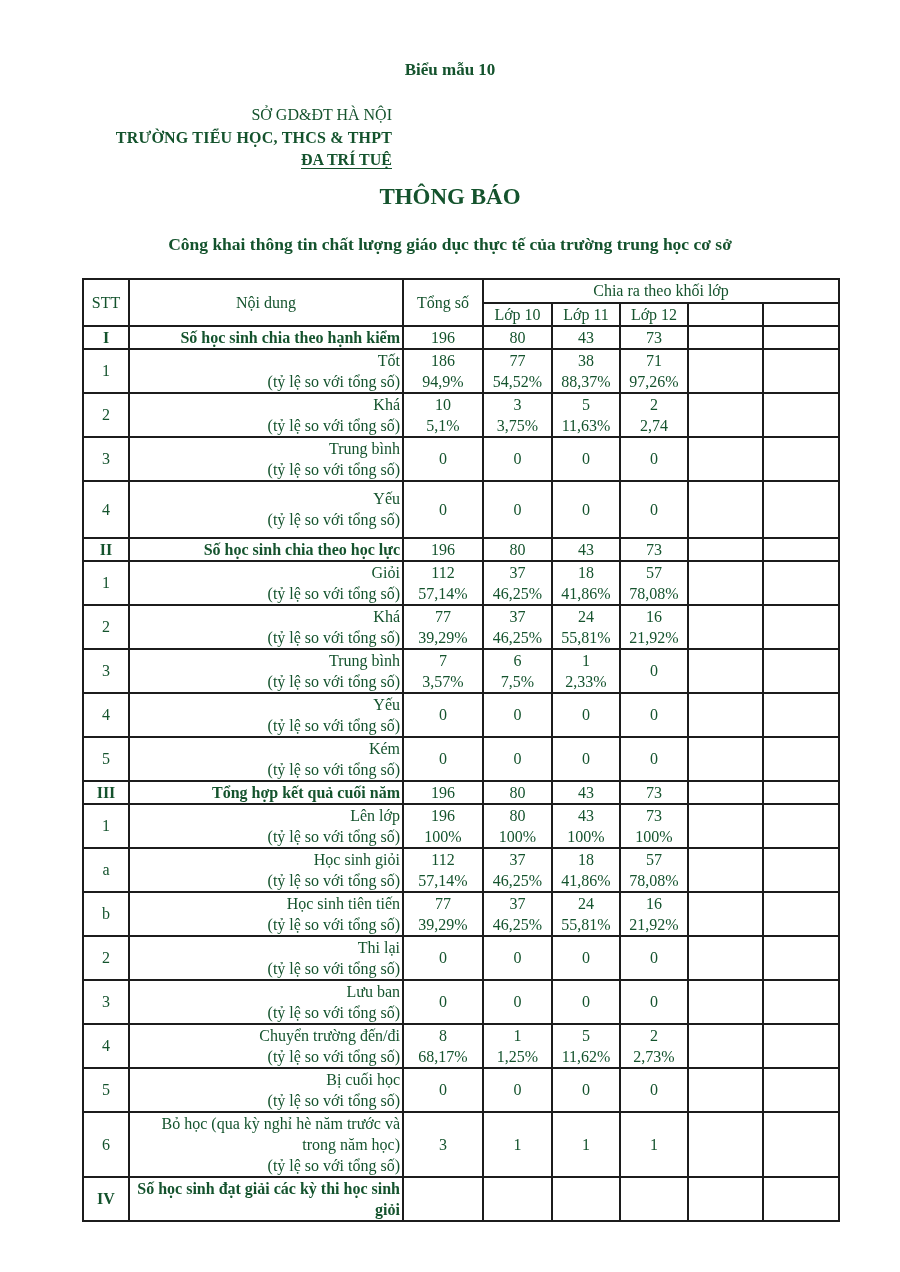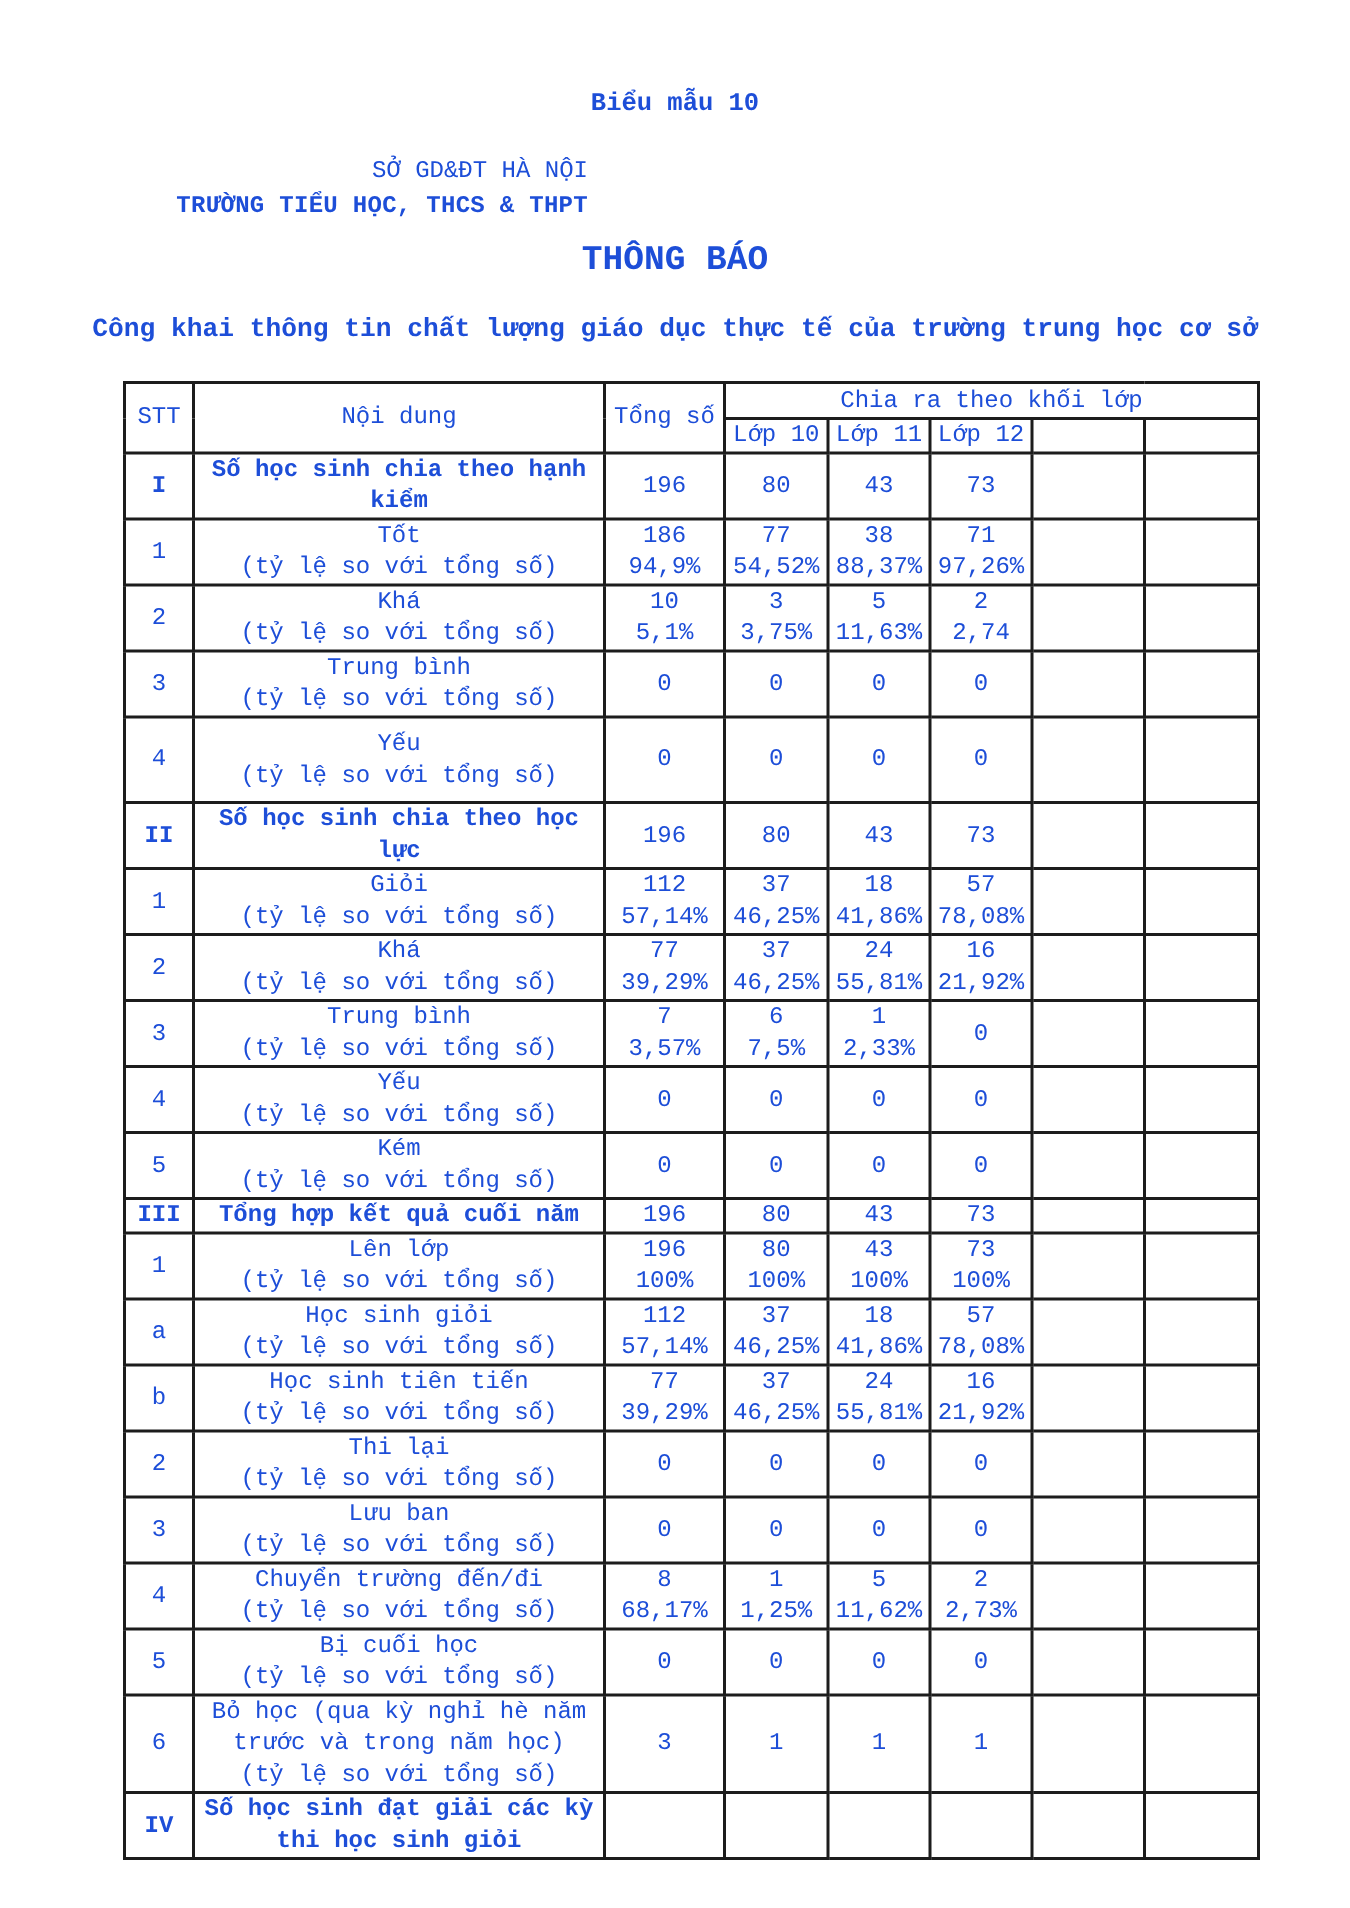--- a/index.html
+++ b/index.html
@@ -2,22 +2,22 @@
 <html lang="vi"><head>
 <meta charset="utf-8">
 <style>
   * { margin:0; padding:0; box-sizing:border-box; }
   html,body { background:#ffffff; }
   .page {
     position:relative;
     width:900px; height:1272px;
     margin:0 auto;
     background:#ffffff;
-    color:#1d4ed8;
-    font-family:Liberation Mono, monospace;
+    color:#14532d;
+    font-family:Liberation Serif, serif;
     overflow:hidden;
   }
   .form-code {
     padding-top:60px;
     text-align:center;
     font-weight:bold;
     font-size:17px;
   }
   .org-block {
     margin:24px 0 0 80px;
@@ -57,34 +57,35 @@
     font-weight:normal;
     overflow:hidden;
   }
   thead tr.h1 { height:24px; }
   thead tr.h2 { height:22px; }
   thead th { text-align:center; }
   tbody tr { height:43px; }
   tbody tr.section { height:21px; }
   tbody tr.tall { height:57px; }
   td.stt { text-align:center; }
-  td.label { text-align:center; padding-left:3px; }
+  td.label { text-align:right; padding-left:3px; }
   td.num { text-align:center; }
   tr.section td.stt, tr.section td.label { font-weight:bold; }
 </style>
 </head>
 <body>
 
 <div class="page">
 
   <div class="form-code">Biểu mẫu 10</div>
 
   <div class="org-block">
     <div class="org-dept">SỞ GD&amp;ĐT HÀ NỘI</div>
     <div class="org-school">TRƯỜNG TIỂU HỌC, THCS &amp; THPT</div>
+    <div class="org-name">ĐA TRÍ TUỆ</div>
   </div>
 
   <div class="notice">THÔNG BÁO</div>
 
   <div class="doc-title">
     <div>Công khai thông tin chất lượng giáo dục thực tế của trường trung học cơ sở</div>
   </div>
 
   <table class="report">
     <colgroup>

